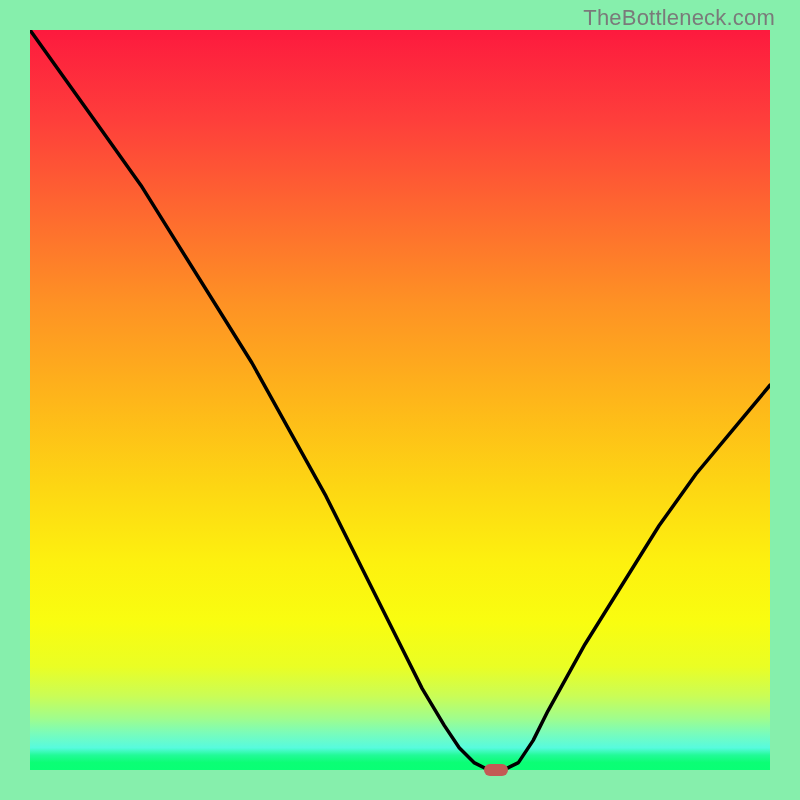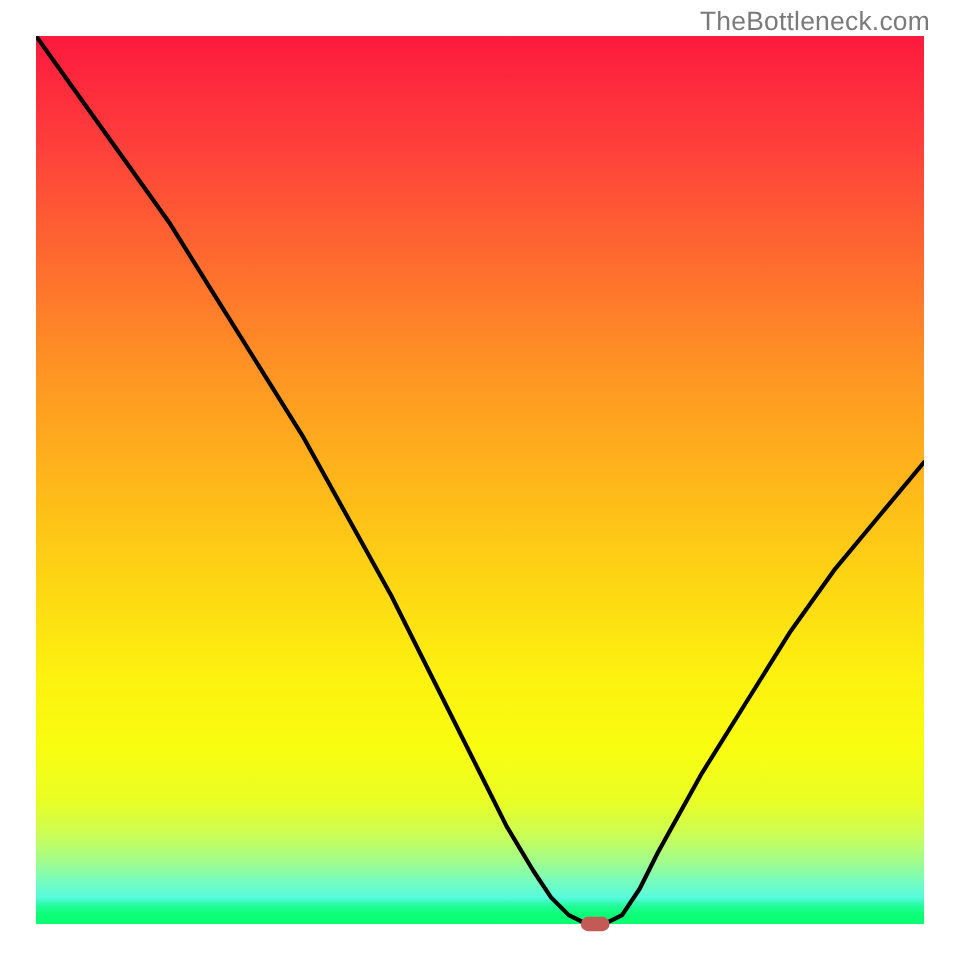--- a/index.html
+++ b/index.html
@@ -7,21 +7,21 @@
     padding: 0;
     width: 800px;
     height: 800px;
     background: #000;
     overflow: hidden;
   }
   .stage {
     position: relative;
     width: 800px;
     height: 800px;
-    background: #ffffff;
+    background: #86efac;
   }
   .plot {
     position: absolute;
     left: 30px;
     top: 30px;
     width: 740px;
     height: 740px;
   }
   .gradient {
     position: absolute;

